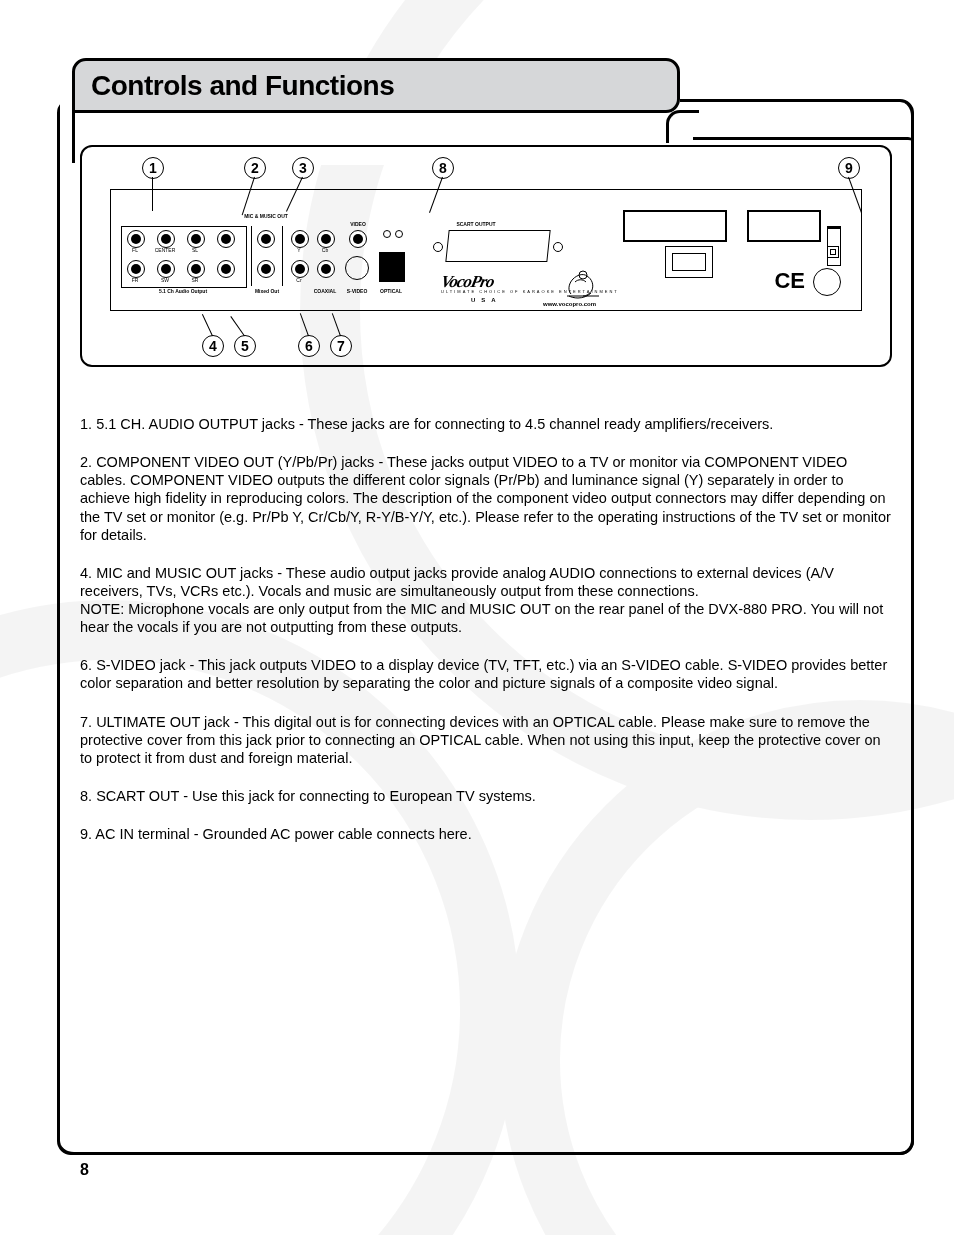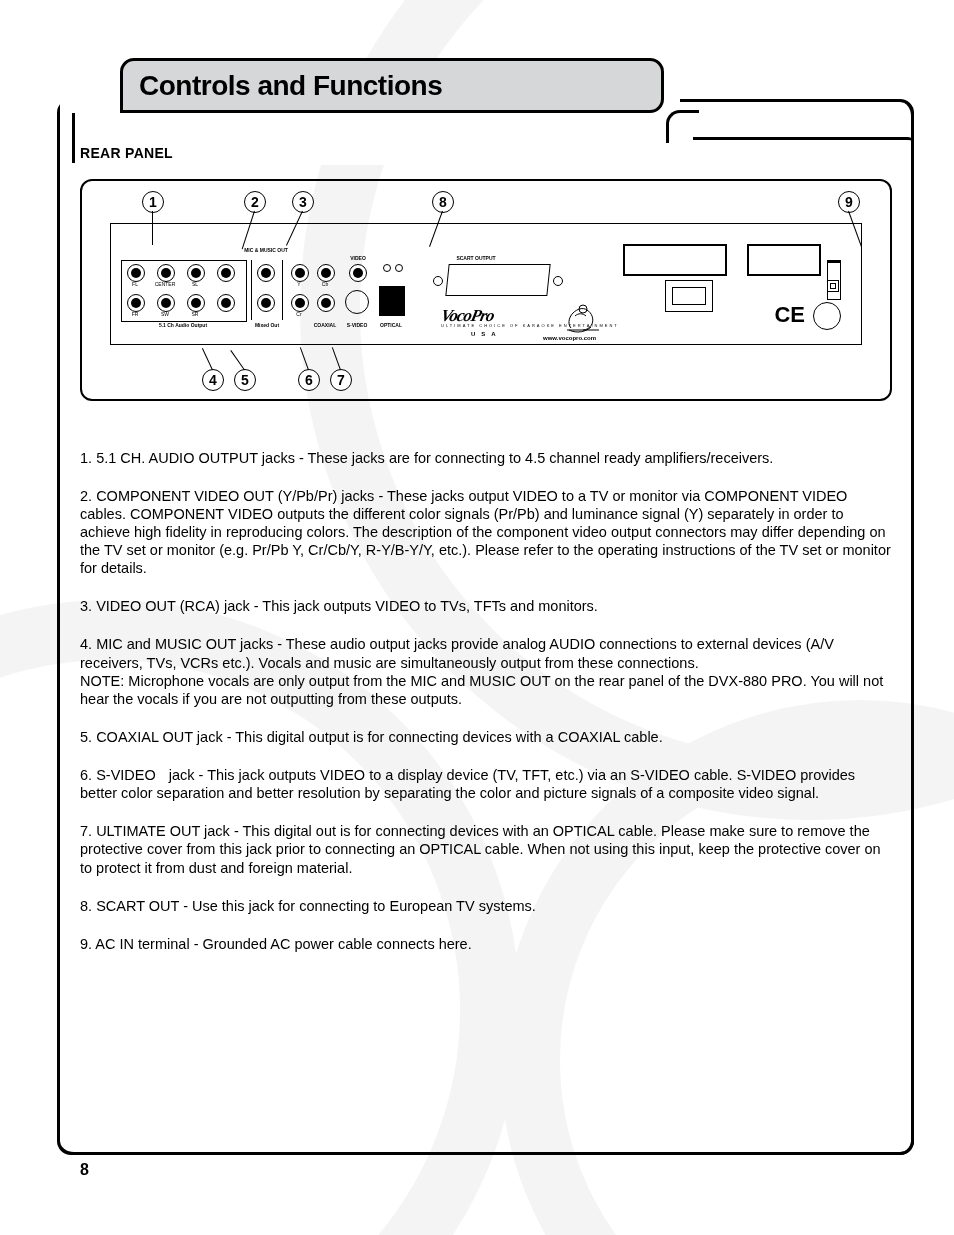--- a/index.html
+++ b/index.html
@@ -46,31 +46,30 @@
     height: 70px;
     background: #fff;
     z-index: 2;
   }
 
   
   .title-tab {
     position: absolute;
     top: 58px;
     left: 72px;
-    width: 544px;
+    width: 608px;
     height: 55px;
     background: #d6d7d9;
     border: 3px solid #000;
     border-radius: 14px 14px 14px 0;
     z-index: 3;
     display: flex;
     align-items: center;
     box-sizing: border-box;
     padding-left: 16px;
-    margin-left: 48px;
   }
   .title-tab h1 {
     margin: 0;
     font-size: 28px;
     font-weight: 700;
     font-family: "Arial Narrow", "Arial", sans-serif;
     letter-spacing: -0.5px;
   }
   
   .tab-stub {
@@ -203,21 +202,20 @@
     <h1>Controls and Functions</h1>
   </div>
   <div class="frame-notch"></div>
   <div class="tab-stub"></div>
   <div class="tab-curve"></div>
   <div class="tab-topline"></div>
 
   <div class="outer-frame"></div>
 
   <div class="content">
-    <p class="subhead">REAR PANEL</p>
 
     <div class="diagram-box">
 
       <div class="callout" style="left:60px;top:10px">1</div>
       <div class="callout" style="left:162px;top:10px">2</div>
       <div class="callout" style="left:210px;top:10px">3</div>
       <div class="callout" style="left:350px;top:10px">8</div>
       <div class="callout" style="right:30px;top:10px">9</div>
 
       <div class="lead" style="left:70px;top:30px;width:1px;height:34px"></div>
@@ -314,25 +312,23 @@
       <div class="callout" style="left:248px;top:188px">7</div>
       <div class="lead" style="left:130px;top:165px;width:1px;height:24px;transform:rotate(-25deg);transform-origin:bottom"></div>
       <div class="lead" style="left:162px;top:165px;width:1px;height:24px;transform:rotate(-35deg);transform-origin:bottom"></div>
       <div class="lead" style="left:226px;top:165px;width:1px;height:24px;transform:rotate(-20deg);transform-origin:bottom"></div>
       <div class="lead" style="left:258px;top:165px;width:1px;height:24px;transform:rotate(-20deg);transform-origin:bottom"></div>
     </div>
 
     <div class="desc" id="desc-list">
         <p><span>1. </span><b>5.1 CH. AUDIO OUTPUT</b><span style="white-space: pre-line;"> jacks - These jacks are for connecting to 4.5 channel ready amplifiers/receivers.</span></p>
         <p><span>2. </span><b>COMPONENT VIDEO OUT (Y/Pb/Pr)</b><span style="white-space: pre-line;"> jacks - These jacks output VIDEO to a TV or monitor via COMPONENT VIDEO cables. COMPONENT VIDEO outputs the different color signals (Pr/Pb) and luminance signal (Y) separately in order to achieve high fidelity in reproducing colors. The description of the component video output connectors may differ depending on the TV set or monitor (e.g. Pr/Pb Y, Cr/Cb/Y, R-Y/B-Y/Y, etc.). Please refer to the operating instructions of the TV set or monitor for details.</span></p>
-        <p><span>3. </span><b>VIDEO OUT (RCA)</b><span style="white-space: pre-line;"> jack - This jack outputs VIDEO to TVs, TFTs and monitors.</span></p>
         <p><span>4. </span><b>MIC and MUSIC OUT</b><span style="white-space: pre-line;"> jacks - These audio output jacks provide analog AUDIO connections to external devices (A/V receivers, TVs, VCRs etc.).  Vocals and music are simultaneously output from these connections.
 NOTE: Microphone vocals are only output from the MIC and MUSIC OUT on the rear panel of the DVX-880 PRO. You will not hear the vocals if you are not outputting from these outputs.</span></p>
-        <p><span>5. </span><b>COAXIAL OUT</b><span style="white-space: pre-line;"> jack - This digital output is for connecting devices with a COAXIAL cable.</span></p>
-        <p><span>6. </span><b>S-VIDEO</b><span style="white-space: pre-line; margin-left: 9px;"> jack - This jack outputs VIDEO to a display device (TV, TFT, etc.) via an S-VIDEO cable. S-VIDEO provides better color separation and better resolution by separating the color and picture signals of a composite video signal.</span></p>
+        <p><span>6. </span><b>S-VIDEO</b><span style="white-space: pre-line;"> jack - This jack outputs VIDEO to a display device (TV, TFT, etc.) via an S-VIDEO cable. S-VIDEO provides better color separation and better resolution by separating the color and picture signals of a composite video signal.</span></p>
         <p><span>7. </span><b>ULTIMATE OUT</b><span style="white-space: pre-line;"> jack - This digital out is for connecting devices with an OPTICAL cable. Please make sure to remove the protective cover from this jack prior to connecting an OPTICAL cable. When not using this input, keep the protective cover on to protect it from dust and foreign material.</span></p>
         <p style="margin-top: 20px;"><span>8. </span><b>SCART OUT</b><span style="white-space: pre-line;"> - Use this jack for connecting to European TV systems.</span></p>
         <p style="margin-top: 6px;"><span>9. </span><b>AC IN terminal</b><span style="white-space: pre-line;"> - Grounded AC power cable connects here.</span></p>
       </div>
   </div>
 
   <div class="pn">8</div>
 </div>
 
 </body></html>

